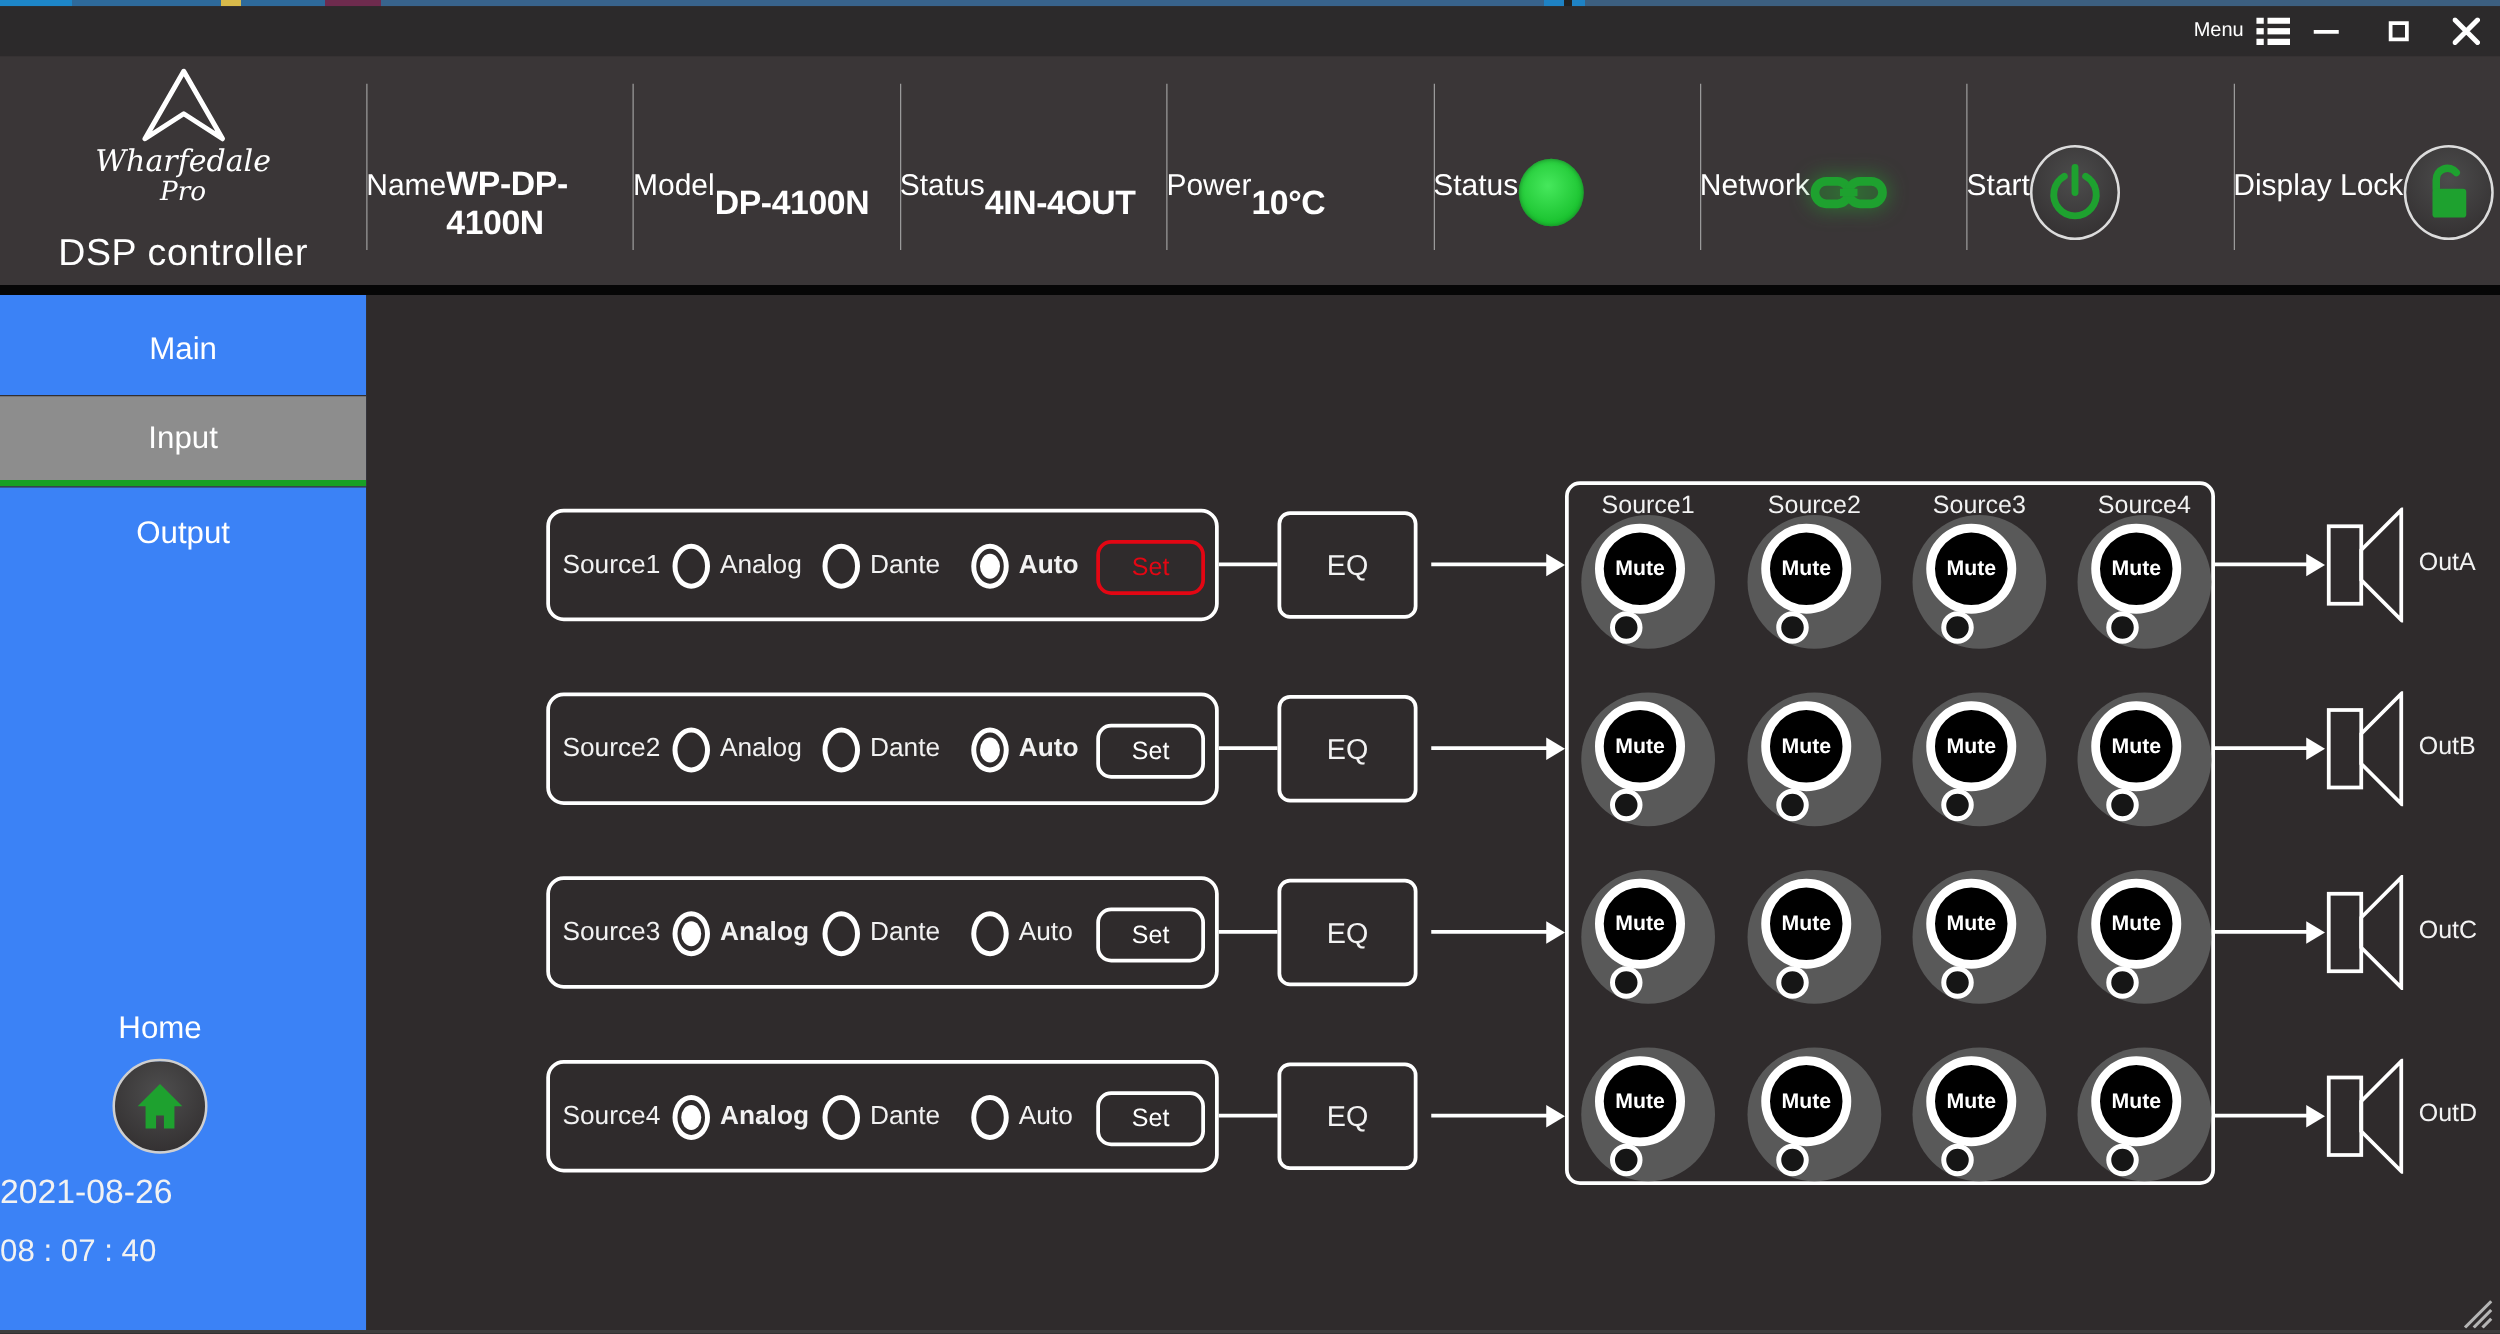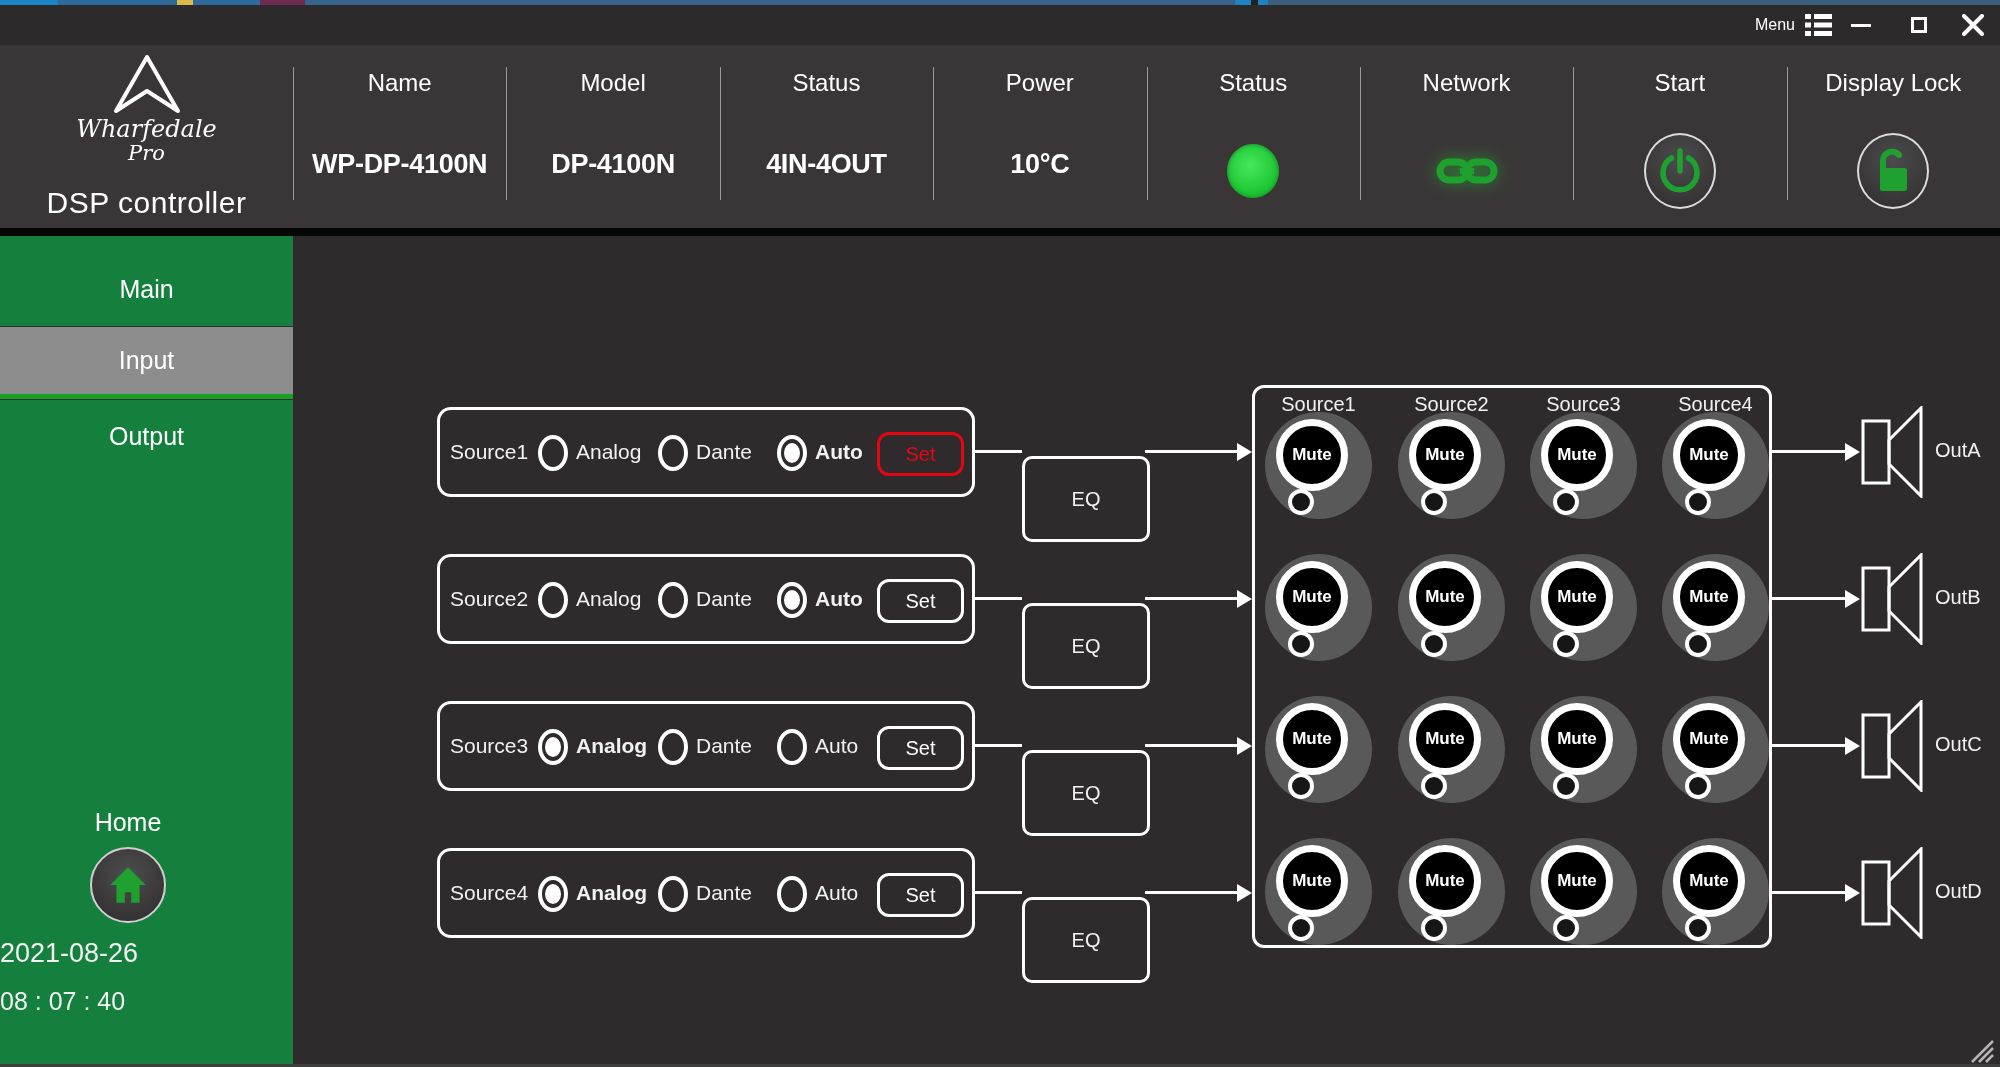--- a/index.html
+++ b/index.html
@@ -23,35 +23,35 @@
   #min-btn{margin-left:16px;} #max-btn{margin-left:32px;} #close-btn{margin-left:28px;}
   #min-btn span{display:block;width:20px;height:3px;background:#fff;}
   #max-btn span{display:block;width:16px;height:16px;border:3px solid #fff;}
   
   #header{position:absolute;left:0;top:45px;width:2000px;height:183px;background:#3a3637;display:flex;}
   #logo-cell{width:293px;display:flex;flex-direction:column;align-items:center;justify-content:flex-start;padding-top:8px;}
   .logo-script{font-family:"DejaVu Serif",serif;font-style:italic;color:#fff;line-height:1;}
   #brand{font-size:24px;margin-top:2px;}
   #brand-sub{font-size:21px;margin-top:2px;}
   #app-title{font-size:30px;color:#fff;margin-top:22px;letter-spacing:0.5px;}
-  .hcell{flex:1;position:relative;display:flex;flex-direction:column;align-items:center;}
+  .hcell{flex:1;position:relative;display:flex;flex-direction:row;align-items:center;}
   .hcell::before{content:"";position:absolute;left:0;top:22px;bottom:28px;width:1px;background:#9a9a9a;}
   .hlabel{font-size:24px;margin-top:24px;color:#fff;}
   .hvalue{font-size:27px;font-weight:600;margin-top:52px;color:#fff;letter-spacing:-0.3px;}
   .hicon-slot{margin-top:34px;display:flex;align-items:center;justify-content:center;height:80px;}
   #status-dot{width:52px;height:54px;border-radius:50%;
     background:radial-gradient(circle at 45% 40%,#46e85c,#17c02c 75%);box-shadow:0 0 4px #1b7c2a inset;}
   .circle-btn{width:72px;height:76px;border-radius:50%;border:2px solid #dcdcdc;
     background:radial-gradient(circle at 50% 35%,#4c4c4c,#353233 80%);
     display:flex;align-items:center;justify-content:center;cursor:pointer;}
   #network-glow{filter:drop-shadow(0 0 8px rgba(40,160,50,.8));}
   
   #divider{position:absolute;left:0;top:228px;width:2000px;height:8px;background:#060606;}
   
-  #sidebar{position:absolute;left:0;top:236px;width:293px;height:831px;background:#15803d;padding-top:17px;}
+  #sidebar{position:absolute;left:0;top:236px;width:293px;height:831px;background:#3b82f6;padding-top:7px;}
   .nav-item{height:73px;display:flex;align-items:center;justify-content:center;
     font-size:25px;color:#fff;cursor:pointer;border-top:1px solid #322f30;}
   .nav-item:first-child{border-top:none;}
   .nav-item.selected{background:#8d8d8d;border-bottom:5px solid var(--accent-green);}
   #home-group{position:absolute;left:0;top:572px;width:256px;text-align:center;}
   #home-label{font-size:25px;color:#fff;}
   #home-btn{margin:10px auto 0;width:76px;height:76px;border-radius:50%;border:2px solid #cfcfcf;
     background:radial-gradient(circle at 50% 35%,#4e4e4e,#343132 80%);
     display:flex;align-items:center;justify-content:center;cursor:pointer;}
   #datetime{position:absolute;left:0;top:702px;width:240px;text-align:left;}
@@ -64,22 +64,22 @@
   .radio{position:absolute;top:25px;width:30px;height:36px;border:4px solid #fff;border-radius:50%;cursor:pointer;}
   .radio.checked::after{content:"";position:absolute;left:3px;right:3px;top:4px;bottom:4px;background:#fff;border-radius:50%;}
   .rlabel{position:absolute;top:0;bottom:0;display:flex;align-items:center;font-size:21px;}
   .rlabel.sel{font-weight:bold;}
   .r1{left:98px;}  .l1{left:136px;}
   .r2{left:218px;} .l2{left:256px;}
   .r3{left:337px;} .l3{left:375px;}
   .set-btn{position:absolute;left:437px;top:22px;width:87px;height:44px;border:3px solid #fff;border-radius:12px;
     background:transparent;color:#fff;font-size:20px;font-family:inherit;cursor:pointer;display:flex;align-items:center;justify-content:center;}
   .set-btn.alert{border-color:var(--alert-red);color:var(--alert-red);}
-  .eq-box{position:absolute;left:729px;width:128px;height:86px;border:3px solid #fff;border-radius:10px;
-    display:flex;align-items:center;justify-content:center;font-size:20px;cursor:pointer;margin-top:47px;}
+  .eq-box{position:absolute;left:729px;width:112px;height:86px;border:3px solid #fff;border-radius:10px;
+    display:flex;align-items:center;justify-content:center;font-size:23px;cursor:pointer;}
   .conn{position:absolute;height:18px;}
   .conn .line{position:absolute;left:0;right:0;top:7px;height:3px;background:#fff;}
   .conn.arrow .line{right:12px;}
   .conn.arrow::after{content:"";position:absolute;right:0;top:0;
     border-left:15px solid #fff;border-top:9px solid transparent;border-bottom:9px solid transparent;}
   #matrix{position:absolute;left:959px;top:149px;width:520px;height:563px;border:3px solid #fff;border-radius:12px;}
   .mcol-label{position:absolute;top:5px;width:107px;text-align:center;font-size:20px;}
   .knob{position:absolute;width:107px;height:107px;cursor:pointer;}
   .knob .halo{position:absolute;inset:0;border-radius:50%;background:#595959;}
   .knob .face{position:absolute;left:11px;top:7px;width:72px;height:72px;border-radius:50%;

